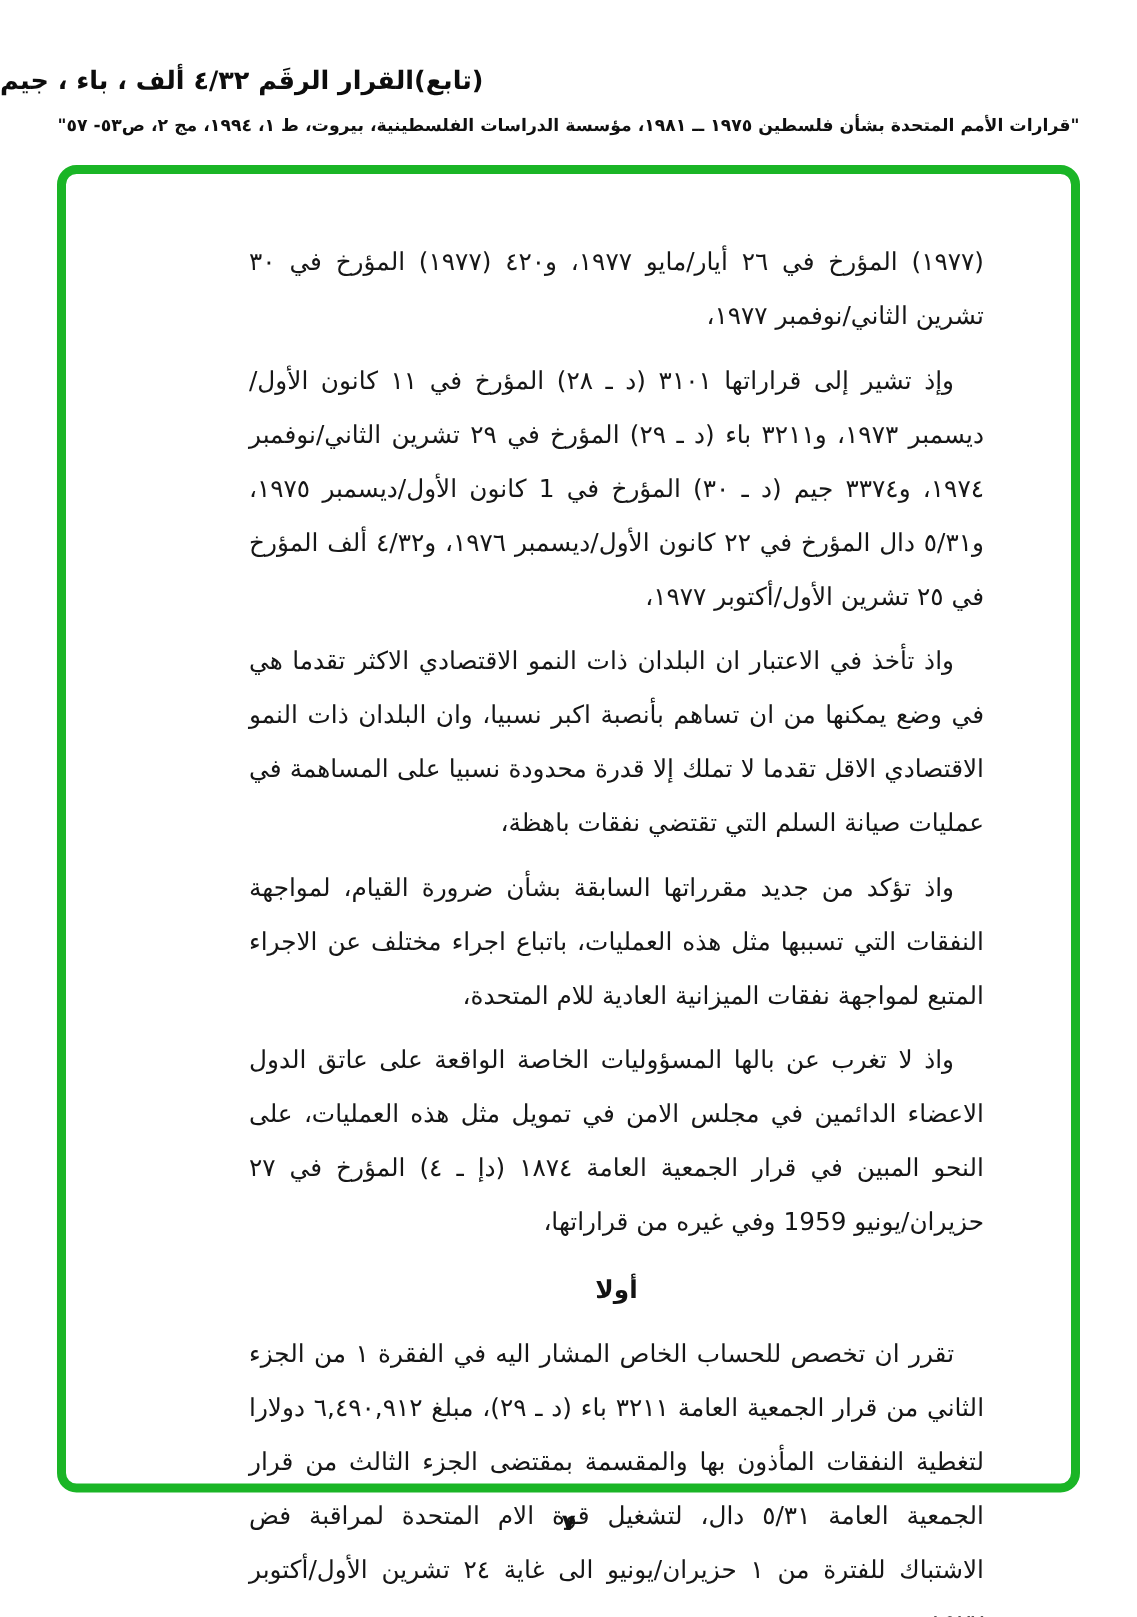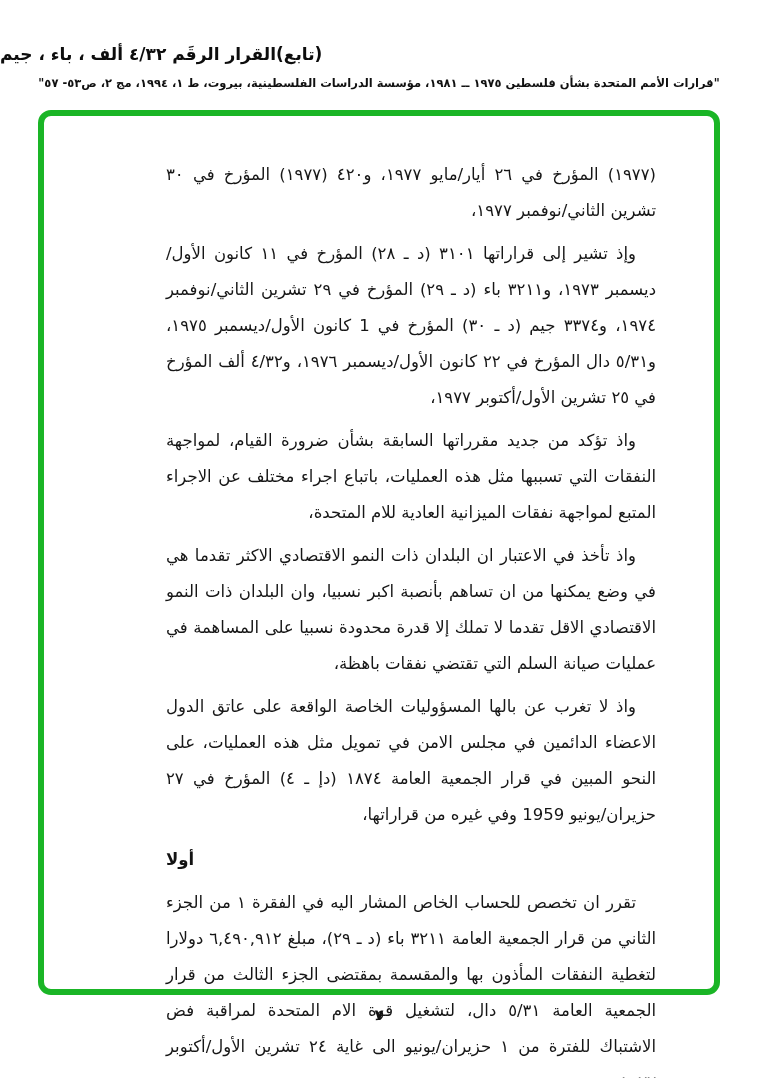--- a/index.html
+++ b/index.html
@@ -69,21 +69,21 @@
     text-indent: 20px;
   }
   .content p.no-indent {
     text-indent: 0;
   }
   .lead {
     font-weight: normal;
   }
   .section-heading {
     margin: 9px 0 7px 0;
-    text-align: left;
+    text-align: center;
     direction: rtl;
     font-size: 16.5px;
     font-weight: bold;
     color: #131313;
   }
   .page-number {
     position: absolute;
     top: 1006px;
     left: 0;
     width: 758px;
@@ -104,23 +104,23 @@
   <div class="source-citation">"قرارات الأمم المتحدة بشأن فلسطين ١٩٧٥ ــ ١٩٨١، مؤسسة الدراسات الفلسطينية، بيروت، ط ١، ١٩٩٤، مج ٢، ص٥٣- ٥٧"</div>
 
   <div class="highlight-frame"></div>
 
   <div class="content">
 
     <p class="no-indent"><span>(١٩٧٧) المؤرخ في ٢٦ أيار/مايو ١٩٧٧، و٤٢٠ (١٩٧٧) المؤرخ في ٣٠ تشرين الثاني/نوفمبر ١٩٧٧،</span></p>
 
     <p><span class="lead">وإذ تشير</span><span> إلى قراراتها ٣١٠١ (د ـ ٢٨) المؤرخ في ١١ كانون الأول/ديسمبر ١٩٧٣، و٣٢١١ باء (د ـ ٢٩) المؤرخ في ٢٩ تشرين الثاني/نوفمبر ١٩٧٤، و٣٣٧٤ جيم (د ـ ٣٠) المؤرخ في 1 كانون الأول/ديسمبر ١٩٧٥، و٥/٣١ دال المؤرخ في ٢٢ كانون الأول/ديسمبر ١٩٧٦، و٤/٣٢ ألف المؤرخ في ٢٥ تشرين الأول/أكتوبر ١٩٧٧،</span></p>
 
+    <p><span class="lead">واذ تأخذ في الاعتبار</span><span> ان البلدان ذات النمو الاقتصادي الاكثر تقدما هي في وضع يمكنها من ان تساهم بأنصبة اكبر نسبيا، وان البلدان ذات النمو الاقتصادي الاقل تقدما لا تملك إلا قدرة محدودة نسبيا على المساهمة في عمليات صيانة السلم التي تقتضي نفقات باهظة،</span></p>
+
     <p><span class="lead">واذ تؤكد من جديد</span><span> مقرراتها السابقة بشأن ضرورة القيام، لمواجهة النفقات التي تسببها مثل هذه العمليات، باتباع اجراء مختلف عن الاجراء المتبع لمواجهة نفقات الميزانية العادية للام المتحدة،</span></p>
-
-    <p><span class="lead">واذ تأخذ في الاعتبار</span><span> ان البلدان ذات النمو الاقتصادي الاكثر تقدما هي في وضع يمكنها من ان تساهم بأنصبة اكبر نسبيا، وان البلدان ذات النمو الاقتصادي الاقل تقدما لا تملك إلا قدرة محدودة نسبيا على المساهمة في عمليات صيانة السلم التي تقتضي نفقات باهظة،</span></p>
 
     <p><span class="lead">واذ لا تغرب عن بالها</span><span> المسؤوليات الخاصة الواقعة على عاتق الدول الاعضاء الدائمين في مجلس الامن في تمويل مثل هذه العمليات، على النحو المبين في قرار الجمعية العامة ١٨٧٤ (دإ ـ ٤) المؤرخ في ٢٧ حزيران/يونيو 1959 وفي غيره من قراراتها،</span></p>
 
     <div class="section-heading">أولا</div>
 
     <p><span class="lead">تقرر</span><span> ان تخصص للحساب الخاص المشار اليه في الفقرة ١ من الجزء الثاني من قرار الجمعية العامة ٣٢١١ باء (د ـ ٢٩)، مبلغ ٦,٤٩٠,٩١٢ دولارا لتغطية النفقات المأذون بها والمقسمة بمقتضى الجزء الثالث من قرار الجمعية العامة ٥/٣١ دال، لتشغيل قوة الام المتحدة لمراقبة فض الاشتباك للفترة من ١ حزيران/يونيو الى غاية ٢٤ تشرين الأول/أكتوبر ١٩٧٧.</span></p>
 
     <div class="section-heading">كانون</div>
 
 

